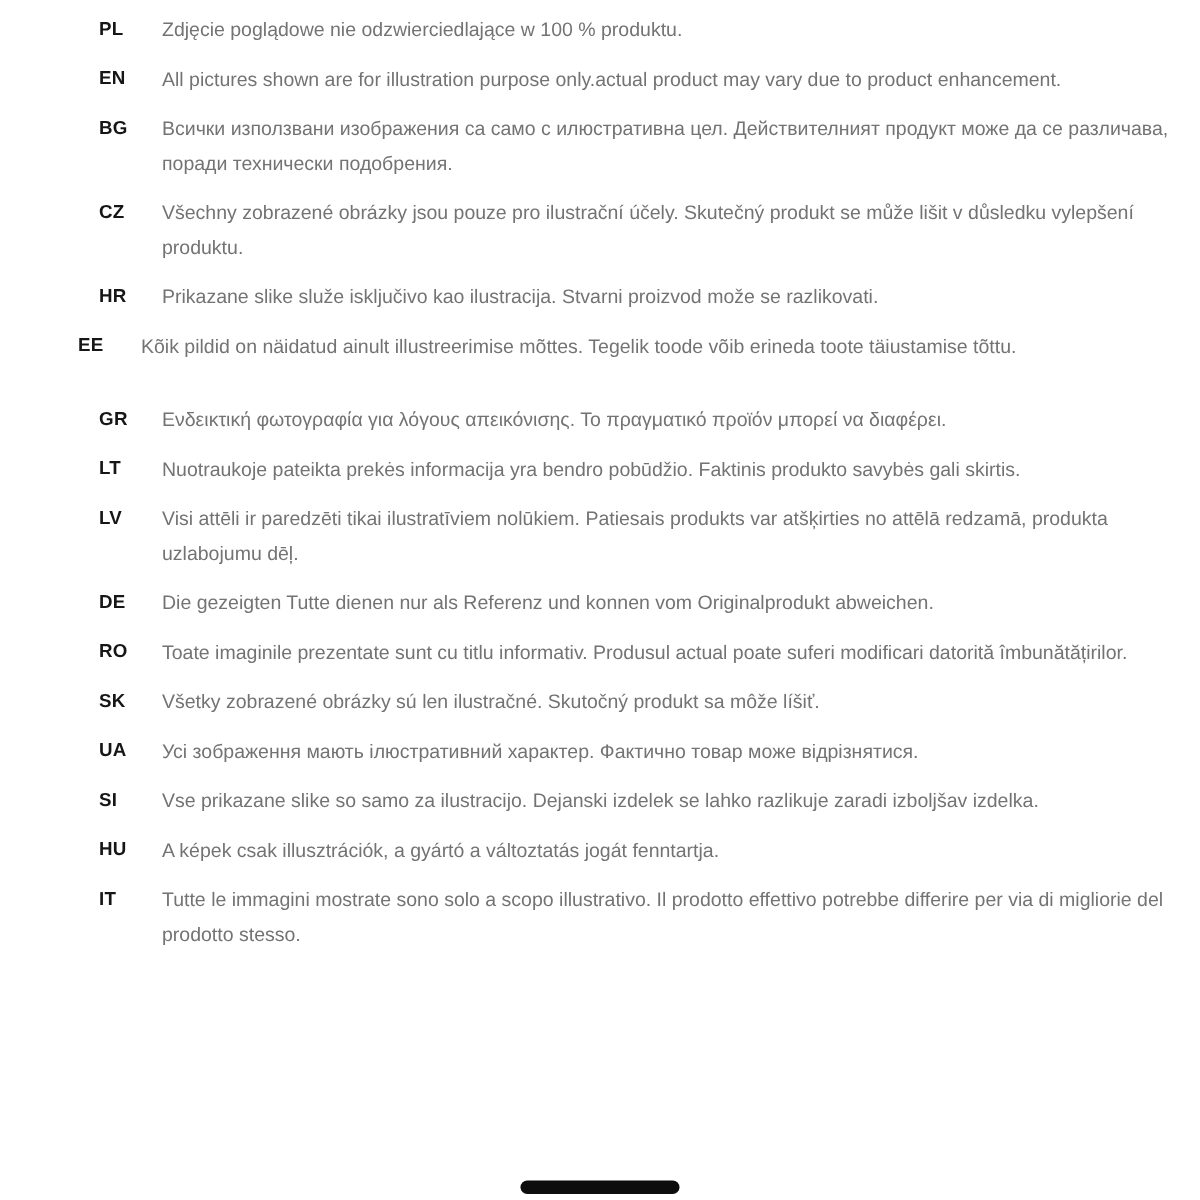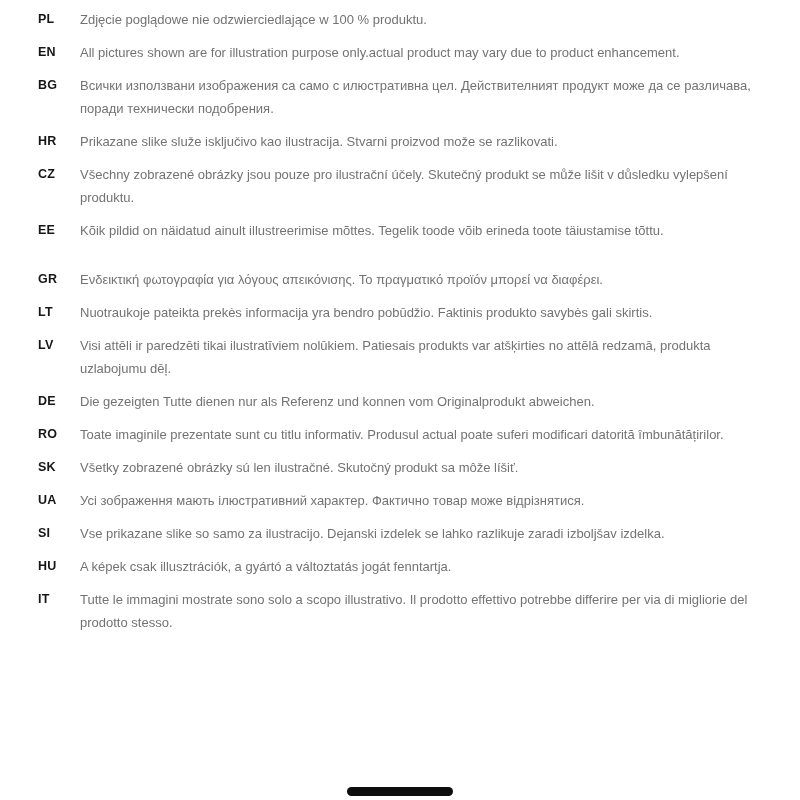--- a/index.html
+++ b/index.html
@@ -19,28 +19,30 @@
     padding: 8px 28px 0 38px;
   }
   .row {
     display: flex;
     align-items: flex-start;
     margin-bottom: 10px;
   }
   
   .row:nth-child(6) {
     margin-bottom: 26px;
+    justify-content: center;
   }
   .code {
     flex: 0 0 42px;
     font-weight: bold;
     font-size: 12.5px;
     line-height: 23px;
     color: #161616;
     letter-spacing: 0.2px;
+    margin-left: 28px;
   }
   .text {
     flex: 0 0 692px;
     max-width: 692px;
     font-size: 13px;
     line-height: 23px;
     color: #737373;
   }
   .home-indicator {
     position: absolute;
@@ -67,27 +69,27 @@
     <div class="code">EN</div>
     <div class="text">All pictures shown are for illustration purpose only.actual product may vary due to product enhancement.</div>
   </div>
 
   <div class="row">
     <div class="code">BG</div>
     <div class="text">Всички използвани изображения са само с илюстративна цел. Действителният продукт може да се различава, поради технически подобрения.</div>
   </div>
 
   <div class="row">
-    <div class="code">HR</div>
-    <div class="text">Prikazane slike služe isključivo kao ilustracija. Stvarni proizvod može se razlikovati.</div>
+    <div class="code">CZ</div>
+    <div class="text">Všechny zobrazené obrázky jsou pouze pro ilustrační účely. Skutečný produkt se může lišit v důsledku vylepšení produktu.</div>
   </div>
 
   <div class="row">
-    <div class="code">CZ</div>
-    <div class="text">Všechny zobrazené obrázky jsou pouze pro ilustrační účely. Skutečný produkt se může lišit v důsledku vylepšení produktu.</div>
+    <div class="code">HR</div>
+    <div class="text">Prikazane slike služe isključivo kao ilustracija. Stvarni proizvod može se razlikovati.</div>
   </div>
 
   <div class="row">
     <div class="code">EE</div>
     <div class="text">Kõik pildid on näidatud ainult illustreerimise mõttes. Tegelik toode võib erineda toote täiustamise tõttu.</div>
   </div>
 
   <div class="row">
     <div class="code">GR</div>
     <div class="text">Ενδεικτική φωτογραφία για λόγους απεικόνισης. Το πραγματικό προϊόν μπορεί να διαφέρει.</div>

